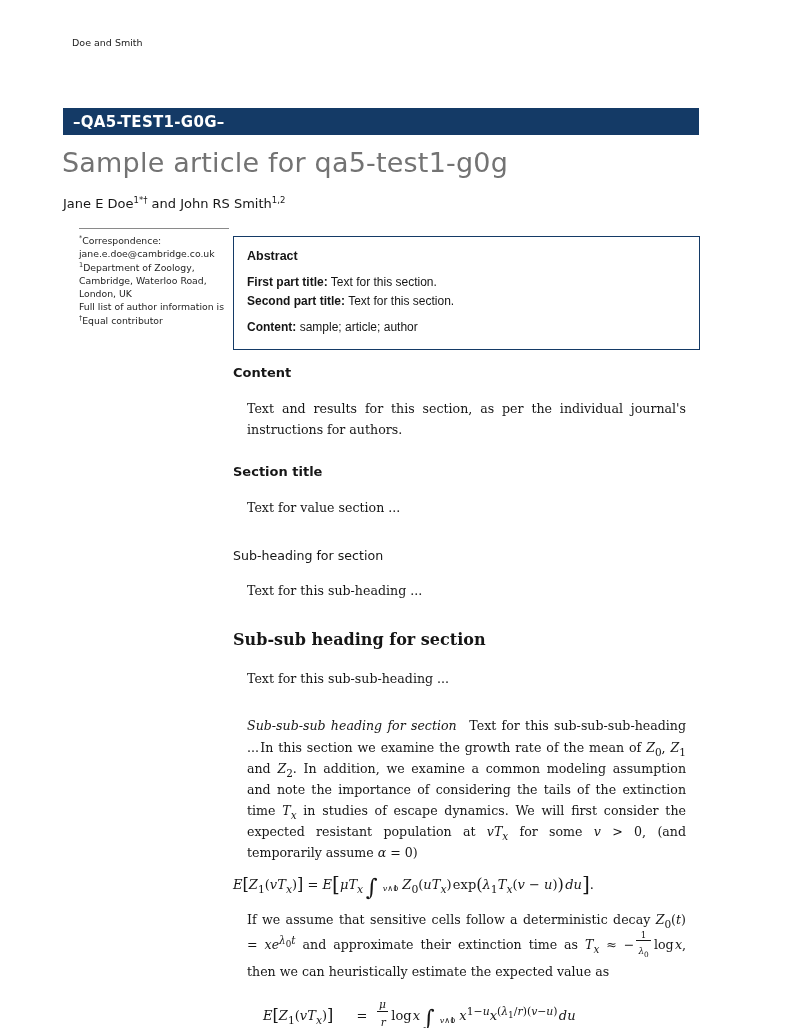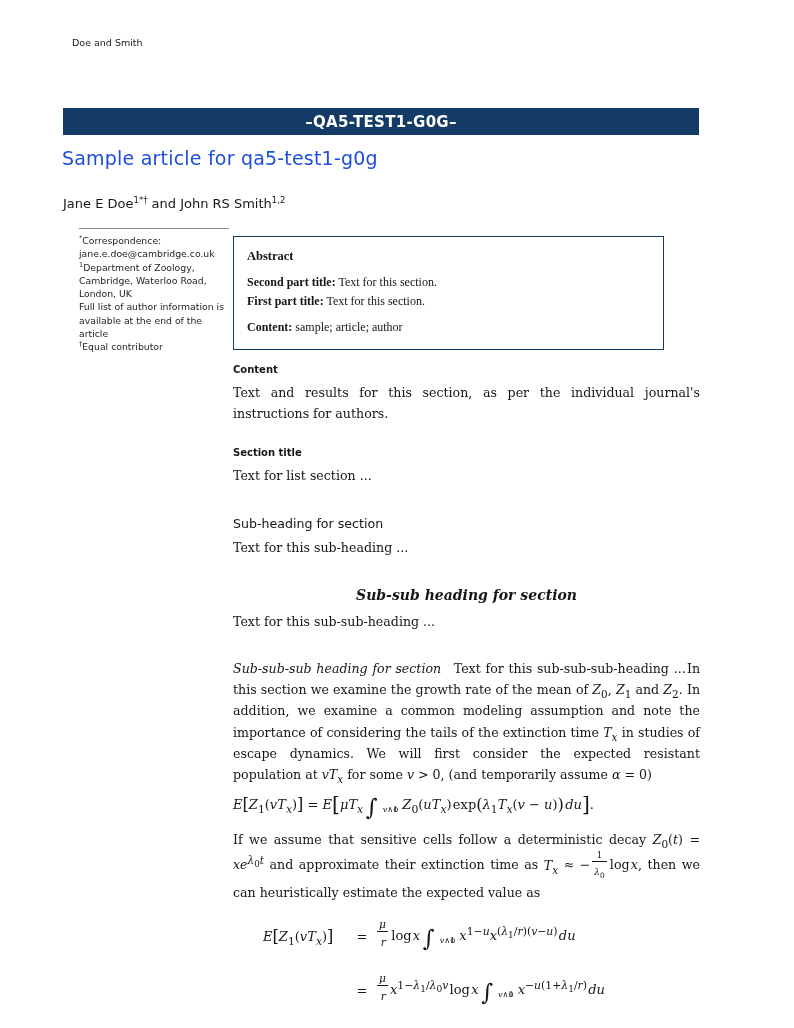--- a/index.html
+++ b/index.html
@@ -10,54 +10,54 @@
     font-family: "DejaVu Serif", serif; color: var(--ink); overflow: hidden;
   }
   .running-head {
     position: absolute; left: 72px; top: 37px;
     font-family: "DejaVu Sans", sans-serif; font-size: 9.5px; color: #222;
   }
   .banner {
     position: absolute; left: 63px; top: 108px; width: 636px; height: 27px;
     background: var(--navy); color: #fff;
     font-family: "DejaVu Sans", sans-serif; font-weight: bold; font-size: 15px;
-    display: flex; align-items: center; padding-left: 0; letter-spacing: .3px; justify-content: center;
+    display: flex; align-items: center; padding-left: 10px; letter-spacing: .3px;
   }
   .article-title {
     position: absolute; left: 62px; top: 147px;
-    font-family: "DejaVu Sans", sans-serif; font-size: 19px; font-weight: 500;
-    color: #1d4ed8; letter-spacing: .2px;
+    font-family: "DejaVu Sans", sans-serif; font-size: 27px; font-weight: 500;
+    color: #737373; letter-spacing: .2px;
   }
   .authors {
     position: absolute; left: 63px; top: 196px;
     font-family: "DejaVu Sans", sans-serif; font-size: 13px; color: #161616;
   }
   .authors sup { font-size: 8.5px; }
   .sidebar {
     position: absolute; left: 79px; top: 228px; width: 152px;
     font-family: "DejaVu Sans", sans-serif; font-size: 9.3px; line-height: 1.43; color: #1e1e1e;
   }
   .sidebar-rule { border: 0; border-top: 1px solid #8a8a8a; margin: 0 0 5px 0; width: 150px; }
   .sidebar .ln sup { font-size: 6.5px; }
   .abstract-box {
-    position: absolute; left: 233px; top: 236px; width: 431px;
+    position: absolute; left: 233px; top: 236px; width: 467px;
     border: 1.5px solid var(--navy); padding: 9px 13px 11px 13px;
-    font-family: Liberation Serif, serif; font-size: 12px; line-height: 1.6; color:#151515;
+    font-family: Liberation Sans, sans-serif; font-size: 12px; line-height: 1.6; color:#151515;
   }
   .abstract-heading { font-weight: bold; font-size: 12.5px; margin-bottom: 7px; }
   .ab-part b, .keywords b { font-weight: bold; }
   .keywords { margin-top: 7px; }
   .main {
     position: absolute; left: 233px; top: 362px; width: 467px;
     font-size: 12.6px; line-height: 1.68; text-align: justify; color:#161616;
   }
-  .h-sans { font-family: "DejaVu Sans", sans-serif; font-weight: bold; font-size: 10px; margin: 0 0 3px 0; text-align: left; }
+  .h-sans { font-family: "DejaVu Sans", sans-serif; font-weight: bold; font-size: 13px; margin: 0 0 3px 0; text-align: left; }
   .h-sub  { font-family: "DejaVu Sans", sans-serif; font-weight: normal; font-size: 12.6px; margin: 27px 0 3px 0; text-align: left; }
-  .h-subsub { font-style: italic; font-size: 14px; margin: 26px 0 3px 0; text-align: center; }
-  .main p { margin: 0; }
+  .h-subsub { font-size: 16px; margin: 26px 0 3px 0; text-align: left; }
+  .main p { margin: 14px; }
   .mt { margin-top: 21px !important; }
   .para1 { margin-top: 26px !important; }
   
   .eq-display { margin: 13px 0 15px 0; text-align: left; font-size: 13px; line-height: 1; }
   .int { font-size: 1.75em; line-height: 0; vertical-align: -0.25em; font-style: normal; }
   .ilim { display: inline-flex; flex-direction: row; font-size: 0.62em; line-height: 1.05; vertical-align: -0.35em; margin-left: 1px; margin-right: 3px; }
   .ilim .iu { transform: translateX(4px); }
   .ilim .il { transform: translateX(-1px); }
   .bg  { font-size: 1.25em; line-height: 0; vertical-align: -0.08em; font-style: normal; }
   .bg2 { font-size: 1.55em; line-height: 0; vertical-align: -0.12em; font-style: normal; }
@@ -89,46 +89,45 @@
   <div class="authors">Jane E Doe<sup>1*†</sup> and John RS Smith<sup>1,2</sup></div>
 
   <div class="sidebar">
     <hr class="sidebar-rule">
     <div class="ln"><sup>*</sup>Correspondence:</div>
     <div class="ln">jane.e.doe@cambridge.co.uk</div>
     <div class="ln"><sup>1</sup>Department of Zoology,</div>
     <div class="ln">Cambridge, Waterloo Road,</div>
     <div class="ln">London, UK</div>
     <div class="ln">Full list of author information is</div>
-    <div class="ln">available at the end of the article</div>
     <div class="ln"><sup>†</sup>Equal contributor</div>
   </div>
 
   <div class="abstract-box">
     <div class="abstract-heading">Abstract</div>
     <div class="ab-part">
-      <b>Second part title:</b>
+      <b>First part title:</b>
       <span>Text for this section.</span>
     </div>
     <div class="ab-part">
-      <b>First part title:</b>
+      <b>Second part title:</b>
       <span>Text for this section.</span>
     </div>
     <div class="keywords">
       <b>Content:</b>
       <span>sample; article; author</span>
     </div>
   </div>
 
   <div class="main">
     <h2 class="h-sans">Content</h2>
     <p>Text and results for this section, as per the individual journal's instructions for authors.</p>
 
     <h2 class="h-sans mt">Section title</h2>
-    <p>Text for list section ...</p>
+    <p>Text for value section ...</p>
 
     <h3 class="h-sub">Sub-heading for section</h3>
     <p>Text for this sub-heading ...</p>
 
     <h4 class="h-subsub">Sub-sub heading for section</h4>
     <p>Text for this sub-sub-heading ...</p>
 
     <p class="para1"><i>Sub-sub-sub heading for section</i> Text for this sub-sub-sub-heading ... In this section we examine the growth rate of the mean of <i>Z</i><sub>0</sub>, <i>Z</i><sub>1</sub> and <i>Z</i><sub>2</sub>. In addition, we examine a common modeling assumption and note the importance of considering the tails of the extinction time <i>T<sub>x</sub></i> in studies of escape dynamics. We will first consider the expected resistant population at <i>vT<sub>x</sub></i> for some <i>v</i> &gt; 0, (and temporarily assume <i>α</i> = 0)</p>
 
     <div class="eq-display"><i>E</i><span class="bg">[</span><i>Z</i><sub>1</sub>(<i>vT<sub>x</sub></i>)<span class="bg">]</span> = <i>E</i><span class="bg2">[</span><i>μT<sub>x</sub></i> <span class="int">∫</span><span class="ilim">

